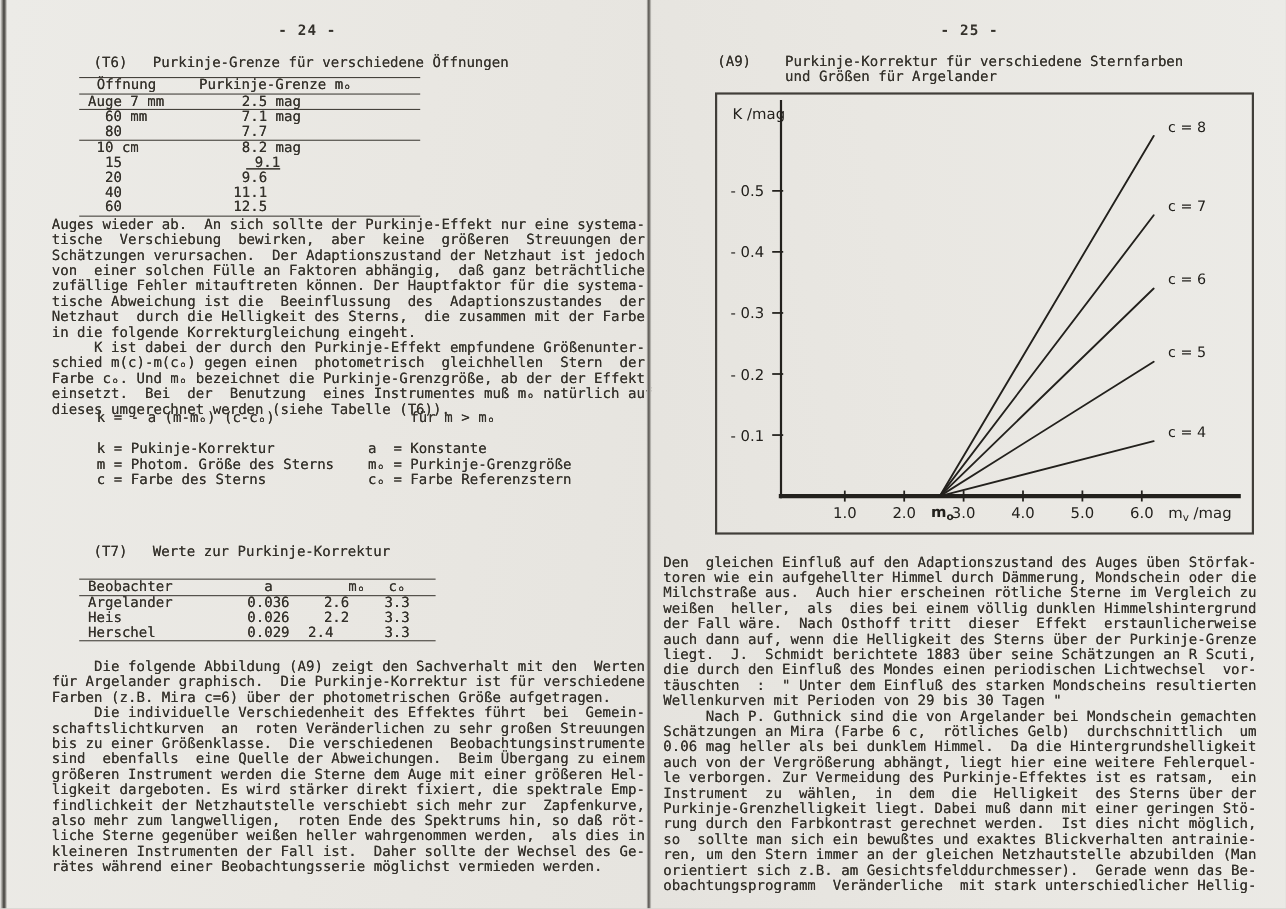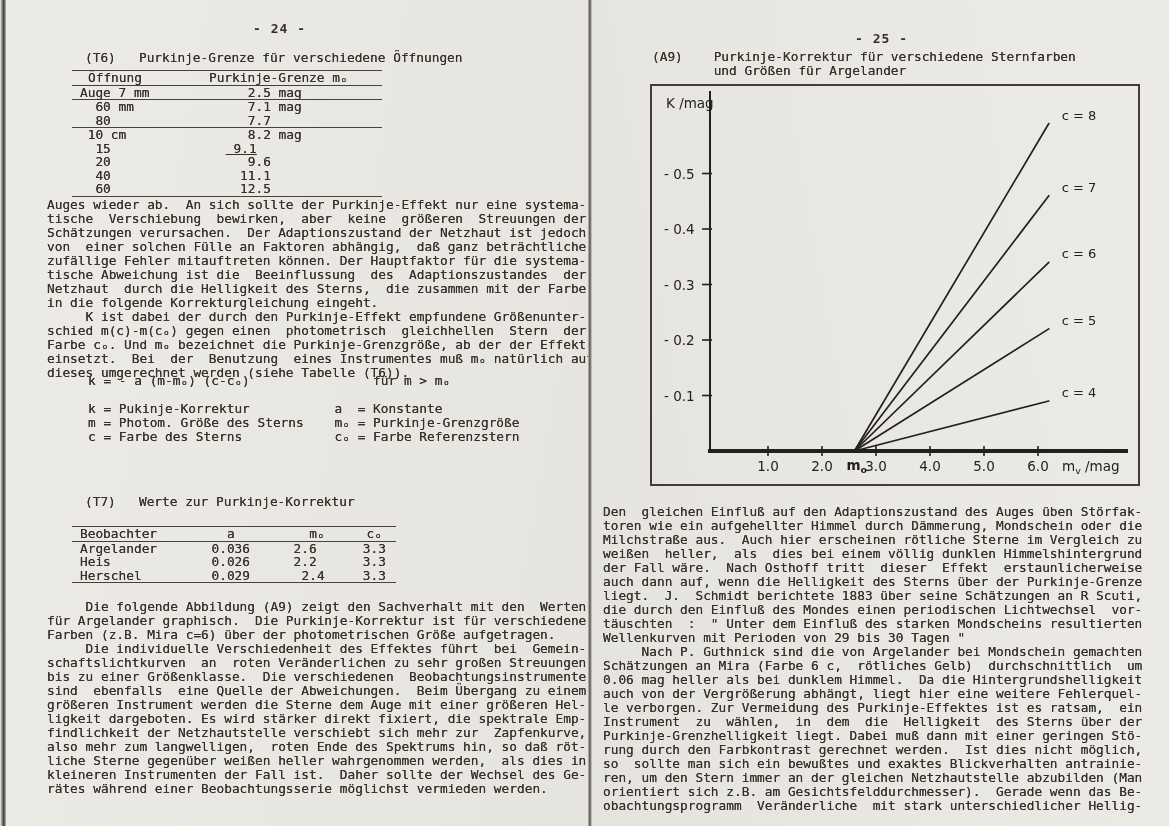--- a/index.html
+++ b/index.html
@@ -10,21 +10,21 @@
   .page-right{left:592px;width:577px;background:linear-gradient(260deg,#ecebe7 0%,#e9e7e2 55%,#e5e3de 100%);}
   .edge-strip{position:absolute;left:0;top:0;width:6px;height:826px;
         background:linear-gradient(90deg,#f2f1ee 0%,#8a8883 35%,#3f3d39 60%,#b9b7b2 100%);}
   .gutter{position:absolute;left:588px;top:0;width:4px;height:826px;
         background:linear-gradient(90deg,#c9c7c2 0%,#55524d 45%,#8e8c87 70%,#dddbd6 100%);}
   pre{margin:0;font:12.8px/14px "DejaVu Sans Mono","Liberation Mono",monospace;
       color:#34312b;white-space:pre;position:absolute;text-shadow:0 0 .5px #4a473f;}
   .pageno{position:absolute;font:bold 13px/14px "DejaVu Sans Mono","Liberation Mono",monospace;letter-spacing:1px;}
   
   .ttable{position:absolute;text-shadow:0 0 .5px #4a473f;}
-  .trow{display:flex;height:13.5px;align-items:flex-end;gap:28px;}
+  .trow{display:flex;height:13.5px;align-items:flex-end;}
   .trow.rule-top{border-top:1.4px solid #45423c;}
   .trow.rule-bottom{border-bottom:1.4px solid #45423c;}
   .tcell{font:12.8px/13.5px "DejaVu Sans Mono","Liberation Mono",monospace;white-space:pre;}
   
   .chartbox{position:absolute;border:2px solid #413e39;background:transparent;}
   .chartbox svg{display:block;}
 </style>
 </head>
 <body>
 
@@ -48,21 +48,21 @@
         <div class="trow ">
           <div class="tcell" style="position: relative; left: 8px;">  80</div>
           <div class="tcell" style="position: relative; left: 109.2px;"> 7.7</div>
         </div>
         <div class="trow rule-top ">
           <div class="tcell" style="position: relative; left: 8px;"> 10 cm</div>
           <div class="tcell" style="position: relative; left: 93.8px;"> 8.2 mag</div>
         </div>
         <div class="trow ">
           <div class="tcell" style="position: relative; left: 8px;">  15</div>
-          <div class="tcell" style="position: relative; left: 95px; text-decoration: underline;"> 9.1</div>
+          <div class="tcell" style="position: relative; left: 121px; text-decoration: underline;"> 9.1</div>
         </div>
         <div class="trow ">
           <div class="tcell" style="position: relative; left: 8px;">  20</div>
           <div class="tcell" style="position: relative; left: 109.2px;"> 9.6</div>
         </div>
         <div class="trow ">
           <div class="tcell" style="position: relative; left: 8px;">  40</div>
           <div class="tcell" style="position: relative; left: 109.2px;">11.1</div>
         </div>
         <div class="trow rule-bottom">
@@ -103,42 +103,42 @@
         </div>
         <div class="trow ">
           <div class="tcell" style="width: 128px; text-align: left; padding-left: 8px;">Heis</div>
           <div class="tcell" style="width: 72px; text-align: center;">0.026</div>
           <div class="tcell" style="width: 52px; text-align: center; margin-top: 27px;">2.2</div>
           <div class="tcell" style="width: 58px; text-align: center;">3.3</div>
         </div>
         <div class="trow rule-bottom">
           <div class="tcell" style="width: 128px; text-align: left; padding-left: 8px;">Herschel</div>
           <div class="tcell" style="width: 72px; text-align: center;">0.029</div>
-          <div class="tcell" style="width: 52px; text-align: right;">2.4</div>
+          <div class="tcell" style="width: 52px; text-align: left;">2.4</div>
           <div class="tcell" style="width: 58px; text-align: center;">3.3</div>
         </div>
       </div>
     <pre style="left:41px;top:600px;">     Die folgende Abbildung (A9) zeigt den Sachverhalt mit den  Werten
 für Argelander graphisch.  Die Purkinje-Korrektur ist für verschiedene
 Farben (z.B. Mira c=6) über der photometrischen Größe aufgetragen.
      Die individuelle Verschiedenheit des Effektes führt  bei  Gemein-
 schaftslichtkurven  an  roten Veränderlichen zu sehr großen Streuungen
 bis zu einer Größenklasse.  Die verschiedenen  Beobachtungsinstrumente
 sind  ebenfalls  eine Quelle der Abweichungen.  Beim Übergang zu einem
 größeren Instrument werden die Sterne dem Auge mit einer größeren Hel-
 ligkeit dargeboten. Es wird stärker direkt fixiert, die spektrale Emp-
 findlichkeit der Netzhautstelle verschiebt sich mehr zur  Zapfenkurve,
 also mehr zum langwelligen,  roten Ende des Spektrums hin, so daß röt-
 liche Sterne gegenüber weißen heller wahrgenommen werden,  als dies in
 kleineren Instrumenten der Fall ist.  Daher sollte der Wechsel des Ge-
 rätes während einer Beobachtungsserie möglichst vermieden werden.</pre>
   </div>
 
   <div class="page page-right">
-    <div class="pageno" style="left:263px;top:32px;">- 25 -</div>
+    <div class="pageno" style="left:263px;top:22px;">- 25 -</div>
     <pre style="left:60px;top:50px;">(A9)    Purkinje-Korrektur für verschiedene Sternfarben
         und Größen für Argelander</pre>
     <div class="chartbox" style="left:58px;top:84px;width:486px;height:398px;">
       <svg id="chart" width="486" height="398" viewBox="0 0 486 398">
           <line x1="58" y1="5" x2="58" y2="367" stroke="#23211d" stroke-width="2"></line>
           <line x1="56" y1="365" x2="476" y2="365" stroke="#23211d" stroke-width="4"></line>
           <text x="14" y="22" fill="#23211d" font-size="13.5" font-family="&quot;DejaVu Sans&quot;,&quot;Liberation Sans&quot;,sans-serif">K /mag</text>
           <line x1="50" y1="87.5" x2="60" y2="87.5" stroke="#23211d" stroke-width="1.6"></line>
           <text x="12" y="92.5" fill="#23211d" font-size="13.5" font-family="&quot;DejaVu Sans&quot;,&quot;Liberation Sans&quot;,sans-serif">- 0.5</text>
           <line x1="50" y1="143" x2="60" y2="143" stroke="#23211d" stroke-width="1.6"></line>

